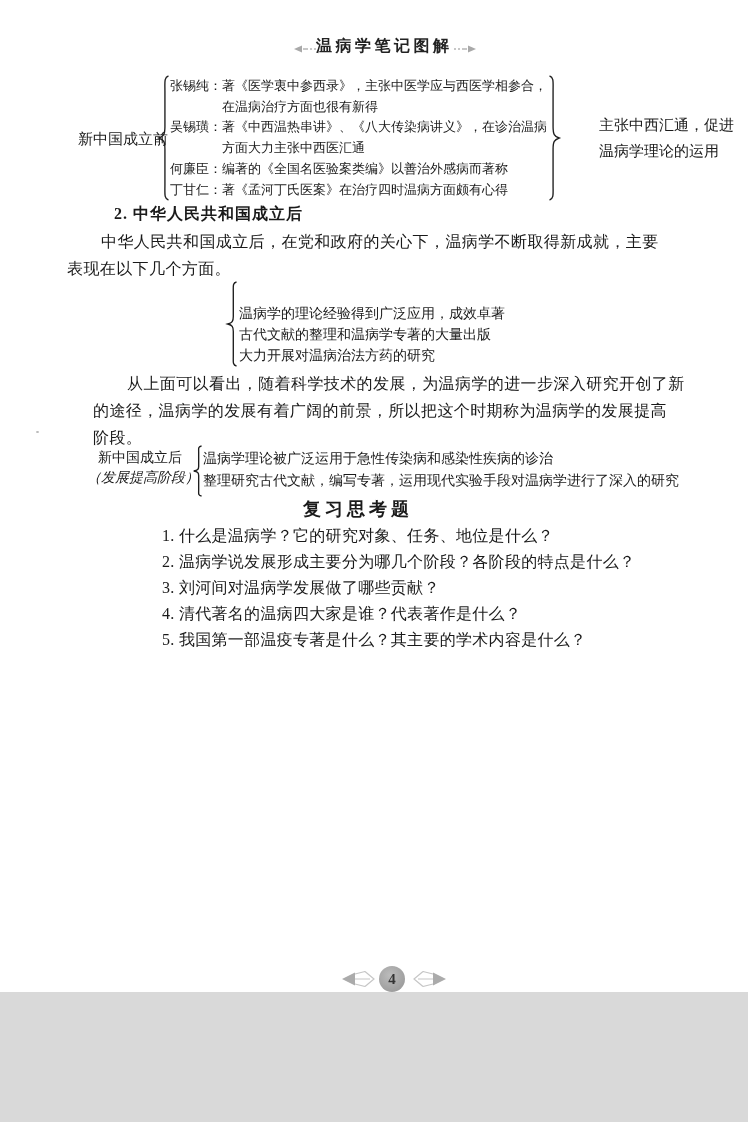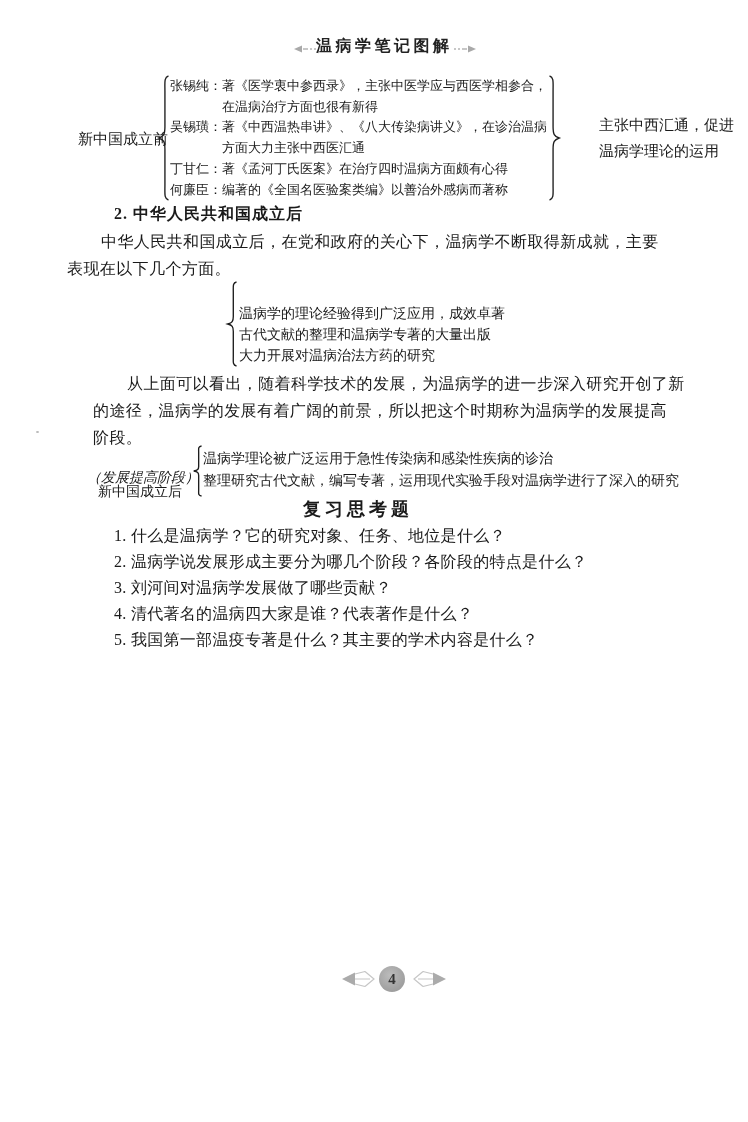--- a/index.html
+++ b/index.html
@@ -1,19 +1,19 @@
 <!DOCTYPE html>
 <html><head>
 <meta charset="utf-8">
 <style>
   * { margin:0; padding:0; box-sizing:border-box; }
   html,body { background:#d9d9d9; }
   body { font-family:"Liberation Serif","DejaVu Serif",serif; }
   .page {
-    position:relative; width:748px; height:1122px; margin:0 auto;
+    position:relative; width:748px; height:992px; margin:0 auto;
     background:#ffffff; color:#1a1a1a; overflow:hidden;
   }
   .abs { position:absolute; white-space:nowrap; }
 
   
   .book-title { font-weight:bold; font-size:16px; letter-spacing:3.5px; color:#222; }
   .orn { opacity:.75; }
 
   
   .brace-svg { position:absolute; overflow:visible; }
@@ -32,21 +32,21 @@
 
   
   .achv { font-size:14px; line-height:21px;margin-top:20px; }
 
   
   .s2-label { font-size:14px; }
   .s2-items { font-size:14px; line-height:22px; }
 
   
   .review-heading { font-size:18px; font-weight:bold; letter-spacing:4px; }
-  .questions { font-size:16px; line-height:26px; letter-spacing:0.3px; }
+  .questions { font-size:16px; line-height:26px; letter-spacing:0.3px;margin-left:48px; }
 
   
   .page-circle {
     position:absolute; width:26px; height:26px; border-radius:50%;
     background:radial-gradient(circle at 42% 36%, #bcbcbc, #9d9d9d 75%);
     text-align:center; line-height:26px;
     font-size:15px; font-weight:bold; color:#343434;
     font-family:"Liberation Serif","DejaVu Serif",serif;
   }
   .speck { position:absolute; width:3px; height:2px; background:#b9b9b9; border-radius:50%; }
@@ -70,22 +70,22 @@
 
   <svg class="brace-svg" style="left:158px; top:76px;" width="11" height="124" viewBox="0 0 10 100" preserveAspectRatio="none">
     <path d="M9.5,0 C5.5,1 6.3,5 6.3,12 L6.3,41 C6.3,47 5.2,48.6 0.8,50 C5.2,51.4 6.3,53 6.3,59 L6.3,88 C6.3,95 5.5,99 9.5,100"></path>
   </svg>
 
   <div class="abs s1-items" style="left:170px; top:76px;">
     <div>张锡纯：著《医学衷中参西录》，主张中医学应与西医学相参合，</div>
     <div class="cont">在温病治疗方面也很有新得</div>
     <div>吴锡璜：著《中西温热串讲》、《八大传染病讲义》，在诊治温病</div>
     <div class="cont">方面大力主张中西医汇通</div>
+    <div>何廉臣：编著的《全国名医验案类编》以善治外感病而著称</div>
     <div>丁甘仁：著《孟河丁氏医案》在治疗四时温病方面颇有心得</div>
-    <div>何廉臣：编著的《全国名医验案类编》以善治外感病而著称</div>
   </div>
 
   <svg class="brace-svg" style="left:549px; top:76px; transform:scaleX(-1);" width="11" height="124" viewBox="0 0 10 100" preserveAspectRatio="none">
     <path d="M9.5,0 C5.5,1 6.3,5 6.3,12 L6.3,41 C6.3,47 5.2,48.6 0.8,50 C5.2,51.4 6.3,53 6.3,59 L6.3,88 C6.3,95 5.5,99 9.5,100"></path>
   </svg>
 
   <div class="abs s1-note" style="left:563px; top:112px;">
     <div>主张中西汇通，促进</div>
     <div>温病学理论的运用</div>
   </div>
@@ -105,21 +105,21 @@
     <div>古代文献的整理和温病学专著的大量出版</div>
     <div>大力开展对温病治法方药的研究</div>
   </div>
 
   <div class="abs para" style="left:67px; top:370px;margin-left:26px;">
     <div class="indent">从上面可以看出，随着科学技术的发展，为温病学的进一步深入研究开创了新</div>
     <div>的途径，温病学的发展有着广阔的前景，所以把这个时期称为温病学的发展提高</div>
     <div>阶段。</div>
   </div>
 
-  <div class="abs s2-label" style="left:98px; top:449px;margin-top:34px;">新中国成立后</div>
+  <div class="abs s2-label" style="left:98px; top:449px;">新中国成立后</div>
   <div class="abs s2-label" style="left:87px; top:469px;font-style:italic;">（发展提高阶段）</div>
 
   <svg class="brace-svg" style="left:193px; top:446px;" width="9" height="50" viewBox="0 0 10 100" preserveAspectRatio="none">
     <path d="M9.5,0 C5.5,1 6.3,5 6.3,12 L6.3,41 C6.3,47 5.2,48.6 0.8,50 C5.2,51.4 6.3,53 6.3,59 L6.3,88 C6.3,95 5.5,99 9.5,100"></path>
   </svg>
 
   <div class="abs s2-items" style="left:203px; top:448px;">
     <div>温病学理论被广泛运用于急性传染病和感染性疾病的诊治</div>
     <div>整理研究古代文献，编写专著，运用现代实验手段对温病学进行了深入的研究</div>
   </div>

